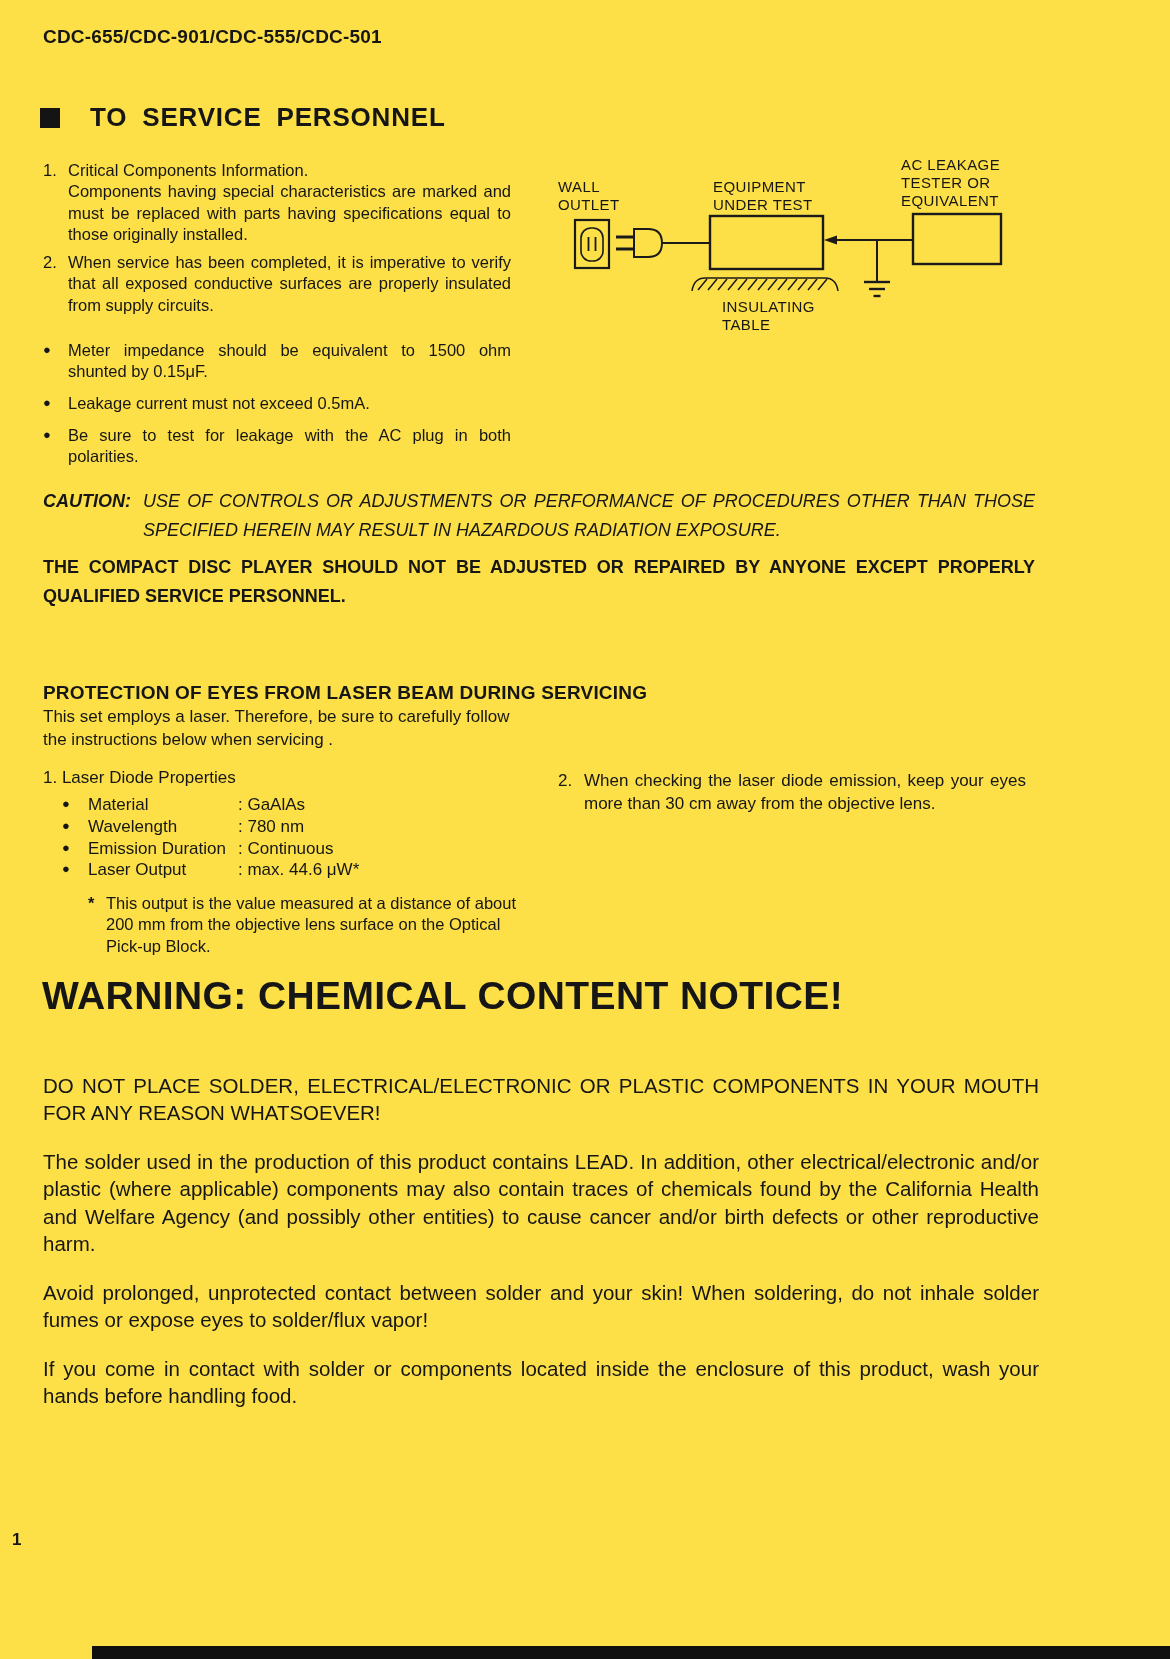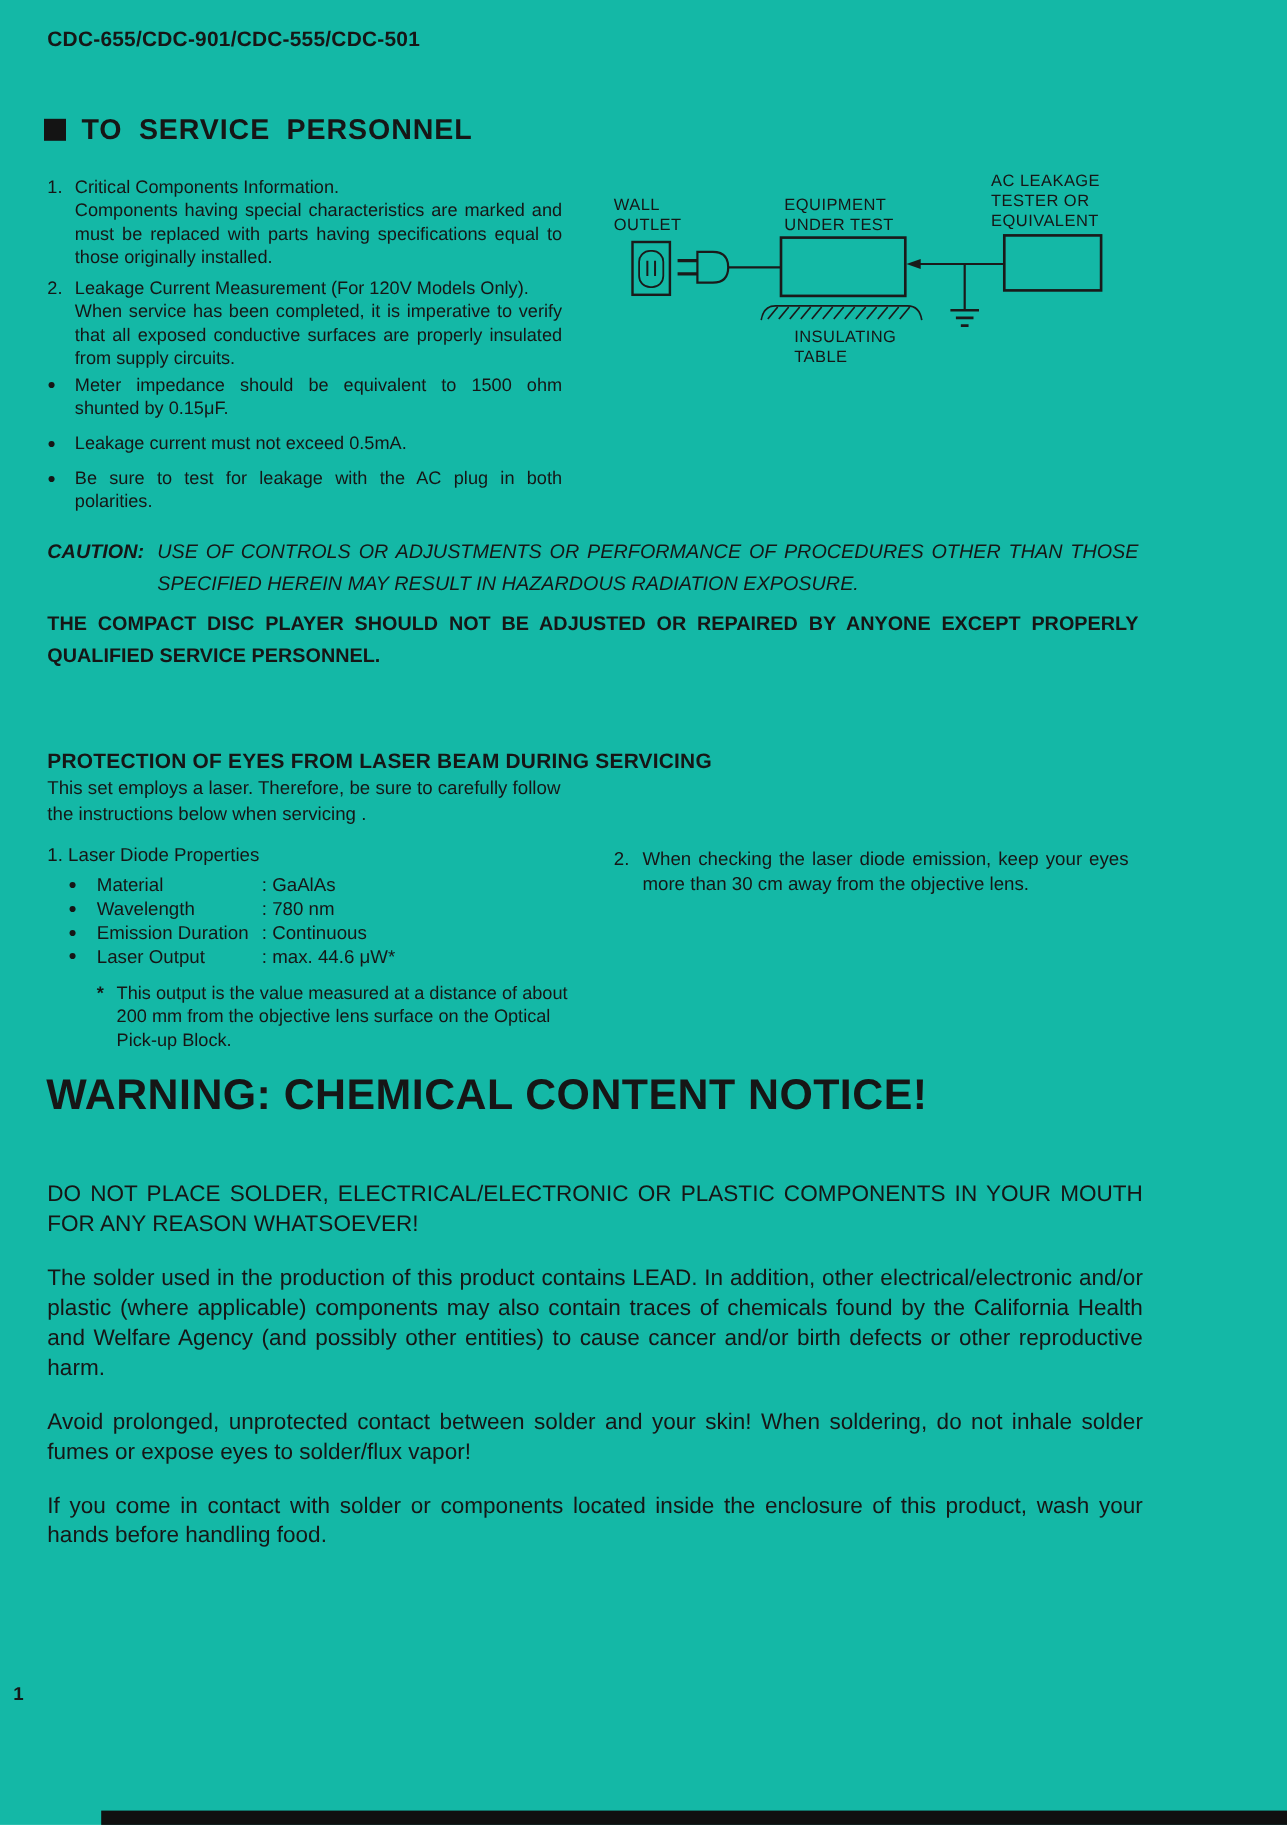--- a/index.html
+++ b/index.html
@@ -1,24 +1,24 @@
 <!DOCTYPE html>
 <html><head>
 <meta charset="utf-8">
 <style>
   html,body { margin:0; padding:0; background:#ffffff; }
   .page {
     position:relative; width:1170px; height:1659px;
-    background:#14b8a6; overflow:hidden;
+    background:#fde047; overflow:hidden;
     font-family:"Liberation Sans","DejaVu Sans",sans-serif;
     color:#161616;
   }
   .models { position:absolute; left:43px; top:26px; font-size:19px; font-weight:700; letter-spacing:.2px; }
 
-  .sec-head { position:absolute; left:40px; top:102px; display:flex; align-items:center; gap:14px; }
+  .sec-head { position:absolute; left:40px; top:102px; display:flex; align-items:center; gap:30px; }
   .sq { width:20px; height:20px; background:#141414; flex:none; }
   .sec-title { font-size:26px; font-weight:700; letter-spacing:.8px; word-spacing:7px; }
 
   .num-item { position:absolute; left:43px; width:468px; display:flex; font-size:16.5px; line-height:1.3; }
   .num { width:25px; flex:none; }
   .itembody { flex:1; }
   .item-text { text-align:justify; }
 
   .bul { position:absolute; left:43px; width:468px; display:flex; font-size:16.5px; line-height:1.3; }
   .dot { width:25px; flex:none; font-size:13px; padding-top:2px; }
@@ -78,21 +78,20 @@
     <div class="num">1.</div>
     <div class="itembody">
       <div class="item-title">Critical Components Information.</div>
       <div class="item-text">Components having special characteristics are marked and must be replaced with parts having specifications equal to those originally installed.</div>
     </div>
   </div>
 
   <div class="num-item" style="top:252px;">
     <div class="num">2.</div>
     <div class="itembody">
-      <div class="item-title">Leakage Current Measurement (For 120V Models Only).</div>
       <div class="item-text">When service has been completed, it is imperative to verify that all exposed conductive surfaces are properly insulated from supply circuits.</div>
     </div>
   </div>
 
   <div class="bul" style="top:340px;">
     <div class="dot">●</div>
     <div class="bul-text">Meter impedance should be equivalent to 1500 ohm shunted by 0.15μF.</div>
   </div>
   <div class="bul" style="top:393px;">
     <div class="dot">●</div>

